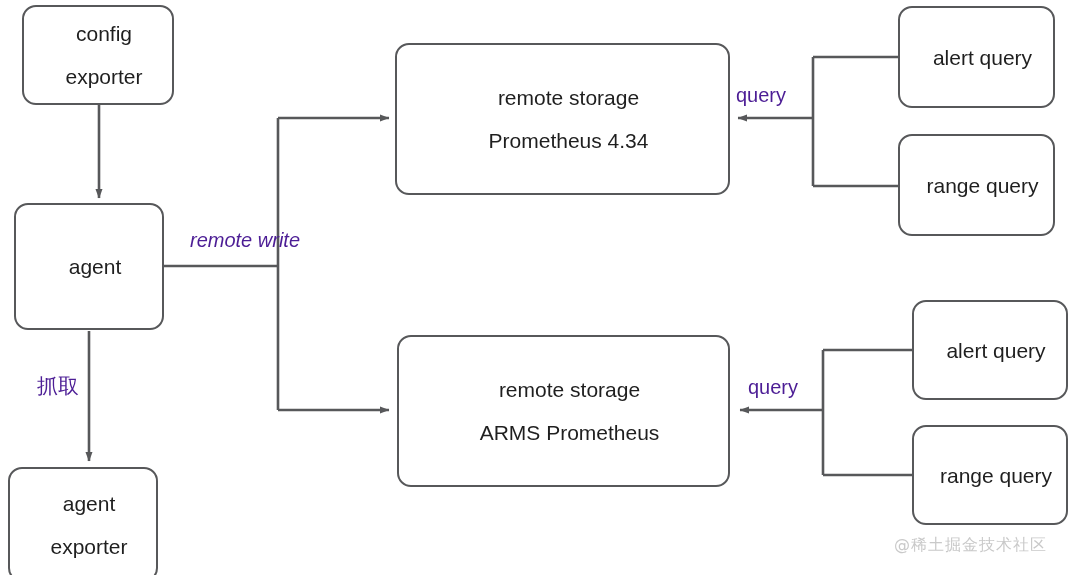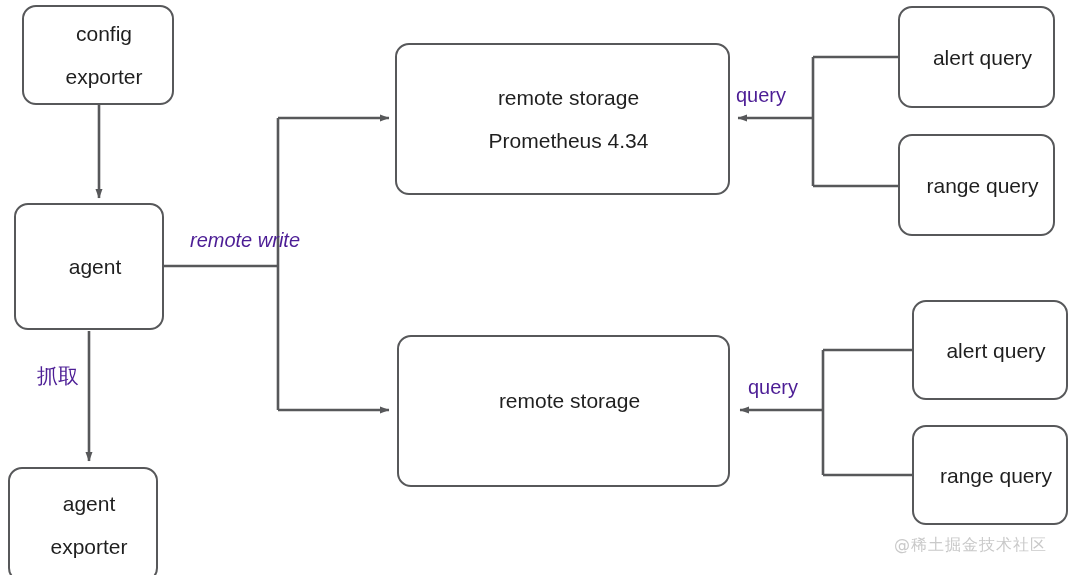--- a/index.html
+++ b/index.html
@@ -108,41 +108,42 @@
     <span class="line2">exporter</span>
   </div>
 
   <div class="node" style="left:395px; top:43px; width:335px; height:152px;">
     <span class="line1">remote storage</span>
     <span class="line2">Prometheus 4.34</span>
   </div>
 
   <div class="node" style="left:397px; top:335px; width:333px; height:152px;">
     <span class="line1">remote storage</span>
+    <span class="line2">ARMS Prometheus</span>
   </div>
 
   <div class="node single" style="left:898px; top:6px; width:157px; height:102px;">
     <span>alert query</span>
   </div>
 
   <div class="node single" style="left:898px; top:134px; width:157px; height:102px;">
     <span>range query</span>
   </div>
 
   <div class="node single" style="left:912px; top:300px; width:156px; height:100px;">
     <span>alert query</span>
   </div>
 
   <div class="node single" style="left:912px; top:425px; width:156px; height:100px;">
     <span>range query</span>
   </div>
 
   <div class="edge-label" style="left:190px; top:229px;font-style:italic;">remote write</div>
 
-  <div class="edge-label cjk" style="left:37px; top:362px;">抓取</div>
+  <div class="edge-label cjk" style="left:37px; top:372px;">抓取</div>
 
   <div class="edge-label" style="left:736px; top:84px;">query</div>
 
   <div class="edge-label" style="left:748px; top:376px;">query</div>
 
   <div class="watermark" style="left:894px; top:535px;">@稀土掘金技术社区</div>
 
 </div>
 
 </body></html>

